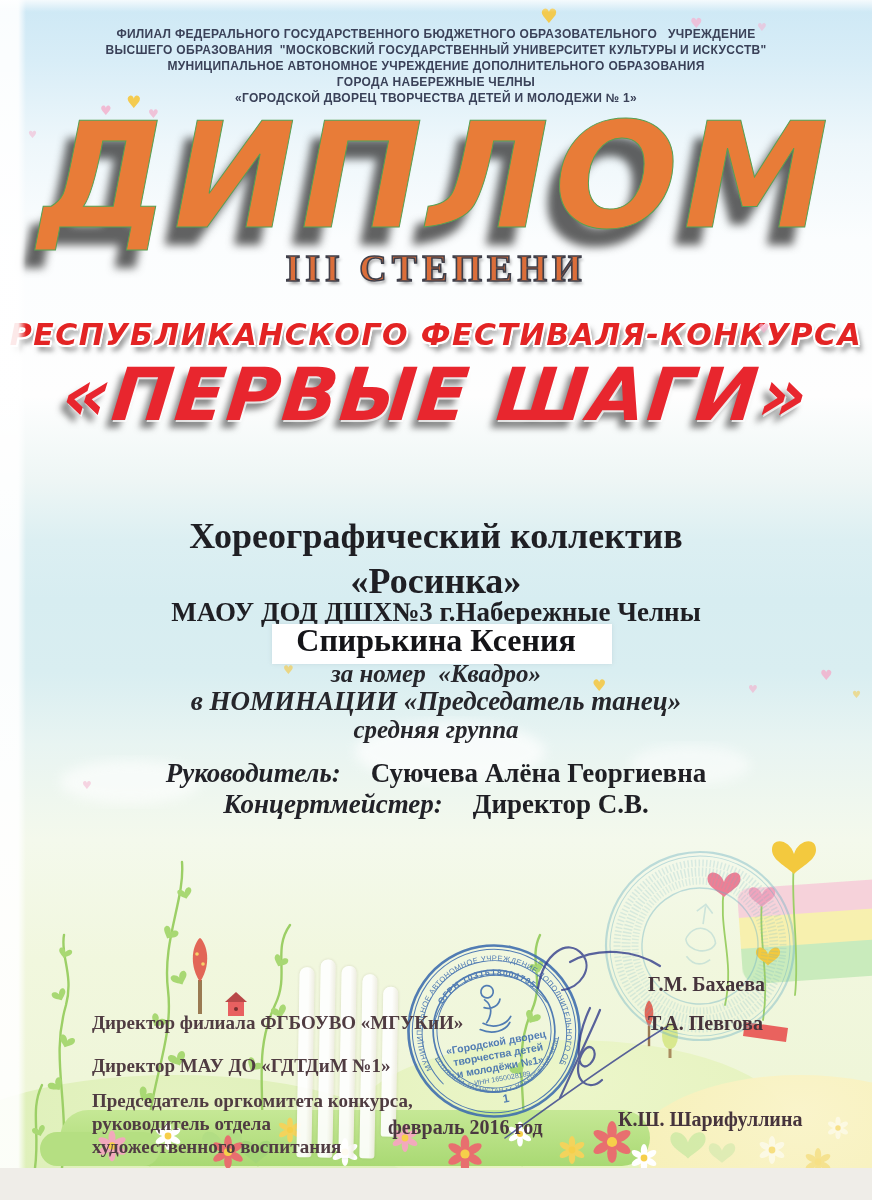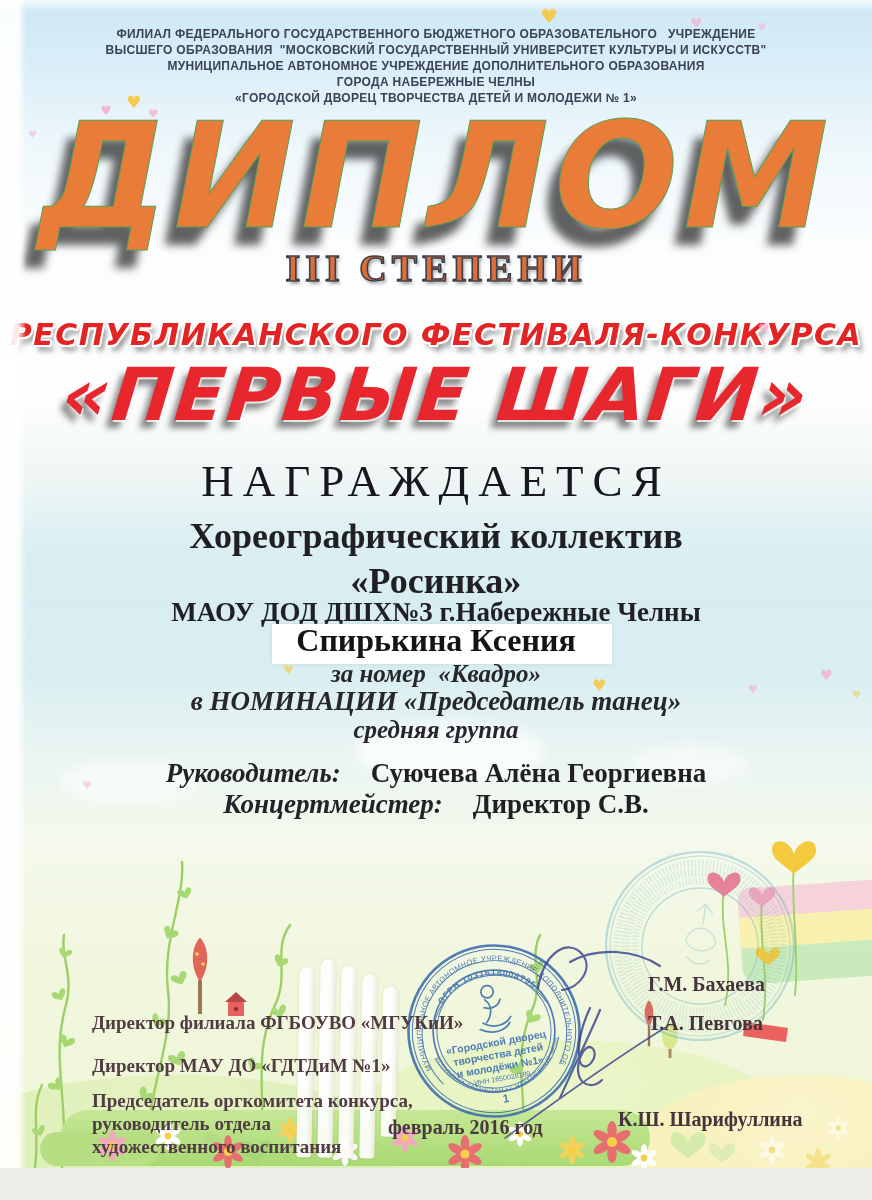--- a/index.html
+++ b/index.html
@@ -267,21 +267,20 @@
     <div>ВЫСШЕГО ОБРАЗОВАНИЯ&nbsp; "МОСКОВСКИЙ ГОСУДАРСТВЕННЫЙ УНИВЕРСИТЕТ КУЛЬТУРЫ И ИСКУССТВ"</div>
     <div>МУНИЦИПАЛЬНОЕ АВТОНОМНОЕ УЧРЕЖДЕНИЕ ДОПОЛНИТЕЛЬНОГО ОБРАЗОВАНИЯ</div>
     <div>ГОРОДА НАБЕРЕЖНЫЕ ЧЕЛНЫ</div>
     <div>«ГОРОДСКОЙ ДВОРЕЦ ТВОРЧЕСТВА ДЕТЕЙ И МОЛОДЕЖИ № 1»</div>
   </div>
 
   <div class="abs ctr title">ДИПЛОМ</div>
   <div class="abs ctr degree">III СТЕПЕНИ</div>
   <div class="abs ctr festline">РЕСПУБЛИКАНСКОГО  ФЕСТИВАЛЯ-КОНКУРСА</div>
   <div class="abs ctr festname">«ПЕРВЫЕ ШАГИ»</div>
-  <div class="abs ctr awarded">НАГРАЖДАЕТСЯ</div>
 
   <div class="abs ctr big-bold collective">Хореографический коллектив</div>
   <div class="abs ctr big-bold collective-name">«Росинка»</div>
   <div class="abs ctr big-bold school">МАОУ ДОД ДШХ№3 г.Набережные Челны</div>
   <div class="abs label-strip"></div>
   <div class="abs ctr big-bold person">Спирькина Ксения</div>
   <div class="abs ctr ital numberline">за номер&nbsp; «Квадро»</div>
   <div class="abs ctr ital nomination">в НОМИНАЦИИ «Председатель танец»</div>
   <div class="abs ctr ital groupline">средняя группа</div>
 

